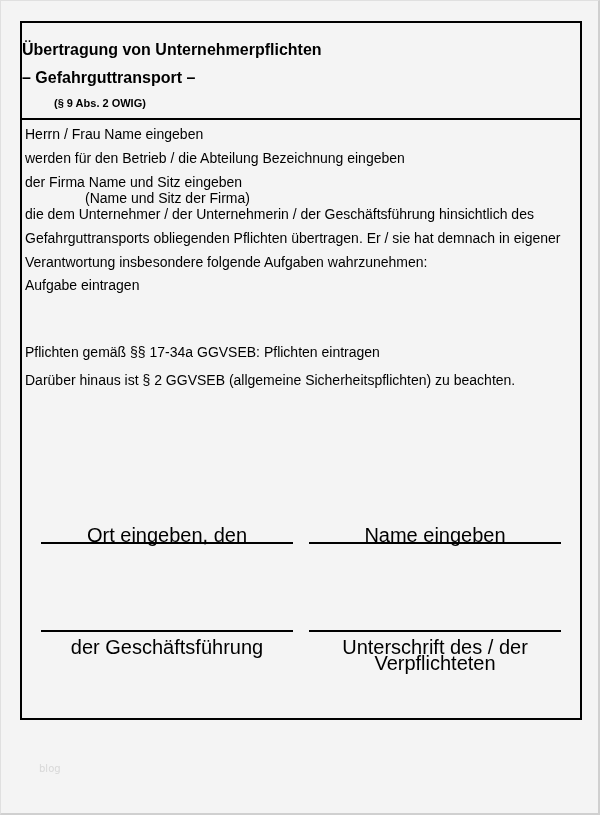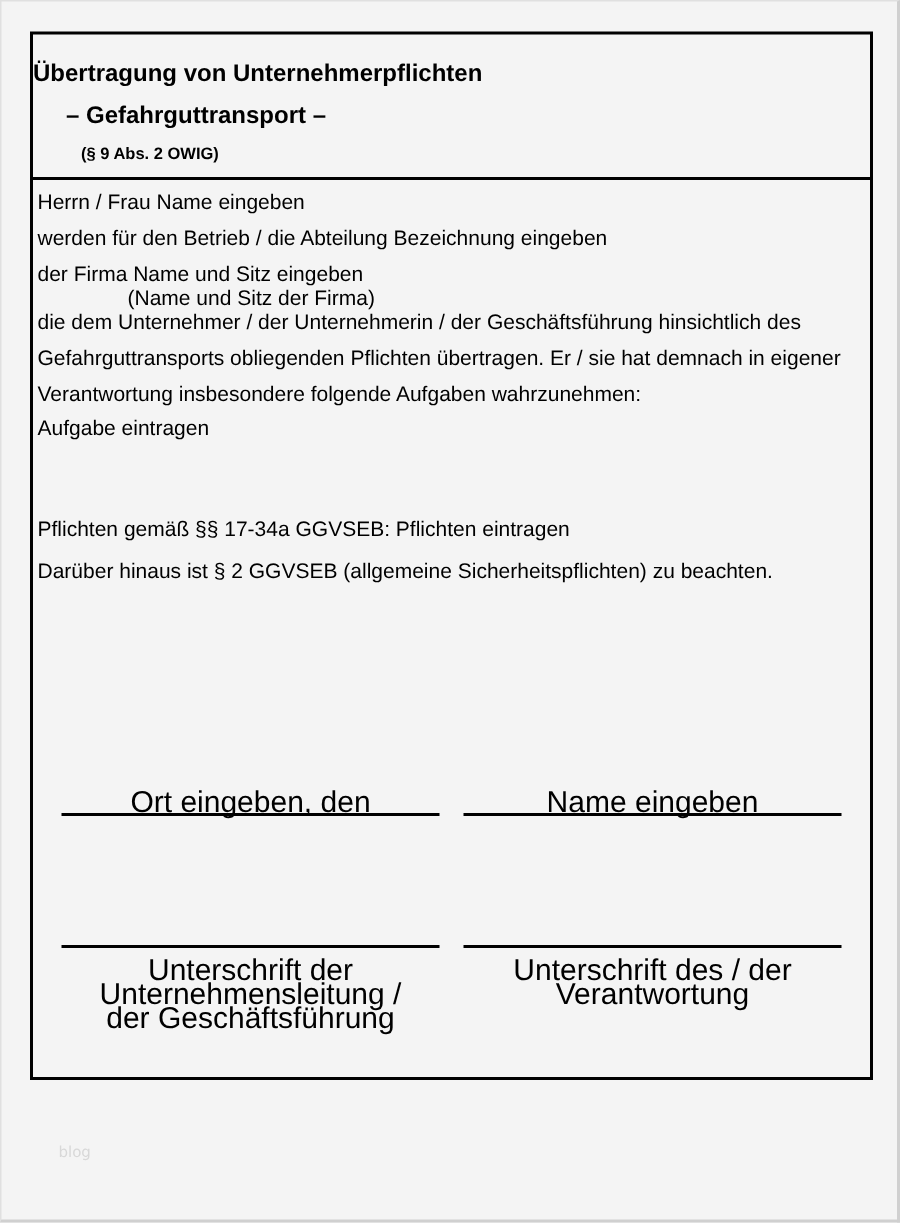--- a/index.html
+++ b/index.html
@@ -52,21 +52,20 @@
       font-weight: bold;
       line-height: 20px;
     }
     .subtitle {
       position: absolute;
       left: 0; right: 0;
       top: 45px;
       font-size: 16px;
       font-weight: bold;
       line-height: 20px;
-      margin-left: 22px;
     }
     .legal-ref {
       position: absolute;
       left: 0; right: 0;
       top: 73px;
       font-size: 11px;
       font-weight: bold;
       line-height: 14px;
       padding-left: 32px;
     }
@@ -120,20 +119,19 @@
   <div class="body-line" style="top:286px;margin-top:35px;">Pflichten gemäß §§ 17-34a GGVSEB: Pflichten eintragen</div>
   <div class="body-line" style="top:349px;">Darüber hinaus ist § 2 GGVSEB (allgemeine Sicherheitspflichten) zu beachten.</div>
 
   <div class="sig-label" style="left:19px; width:252px; top:504px;">Ort eingeben, den</div>
   <div class="sig-line" style="left:19px; width:252px; top:519px;"></div>
   <div class="sig-label" style="left:287px; width:252px; top:504px;">Name eingeben</div>
   <div class="sig-line" style="left:287px; width:252px; top:519px;"></div>
 
   <div class="sig-line" style="left:19px; width:252px; top:607px;"></div>
   <div class="sig-label" style="left:9px; width:272px; top:616px;">
-    <div>Unterschrift der Unternehmensleitung /</div>
     <div>der Geschäftsführung</div>
   </div>
   <div class="sig-line" style="left:287px; width:252px; top:607px;"></div>
-  <div class="sig-label" style="left:287px; width:252px; top:616px;">Unterschrift des / der Verantwortung</div>
+  <div class="sig-label" style="left:287px; width:252px; top:616px;">Unterschrift des / der Verpflichteten</div>
 </div>
 
 <div class="watermark">blog</div>
 
 </body></html>

